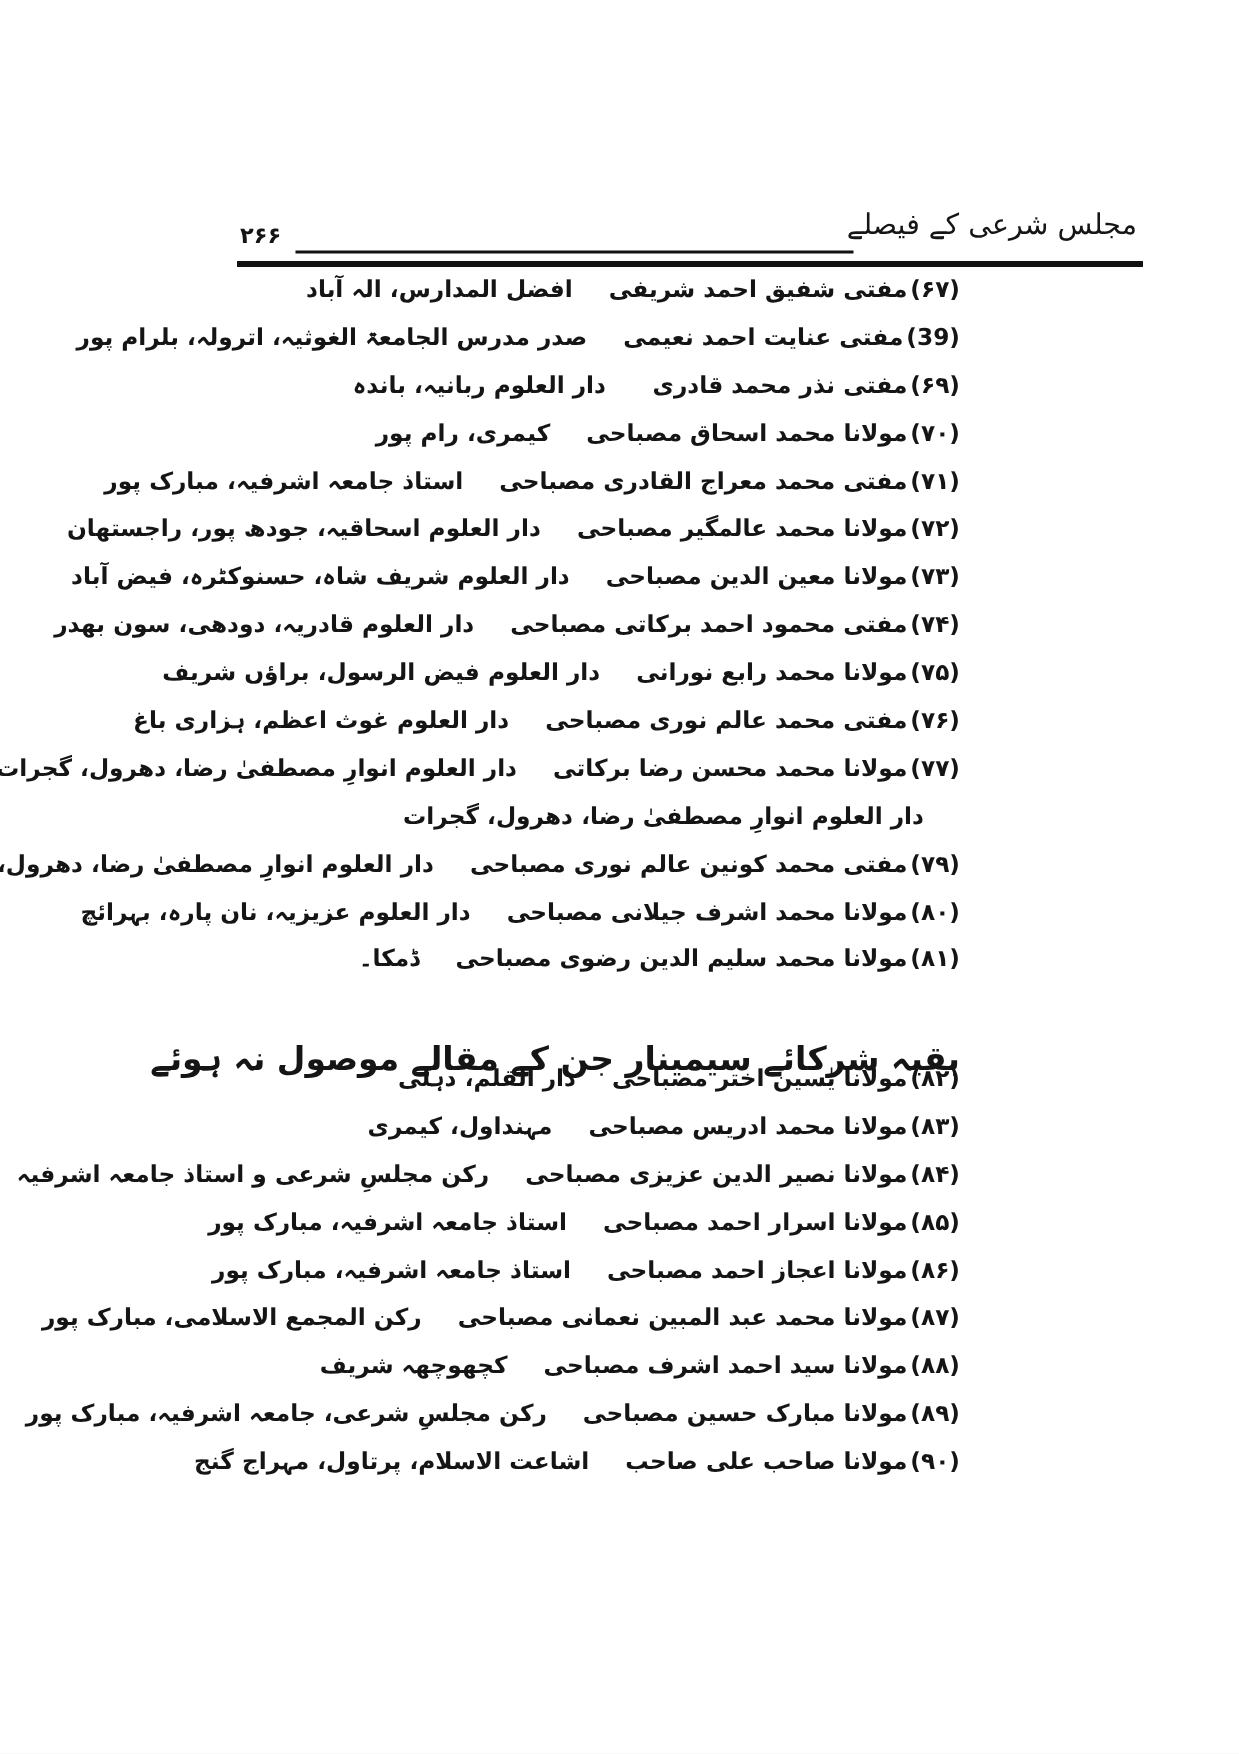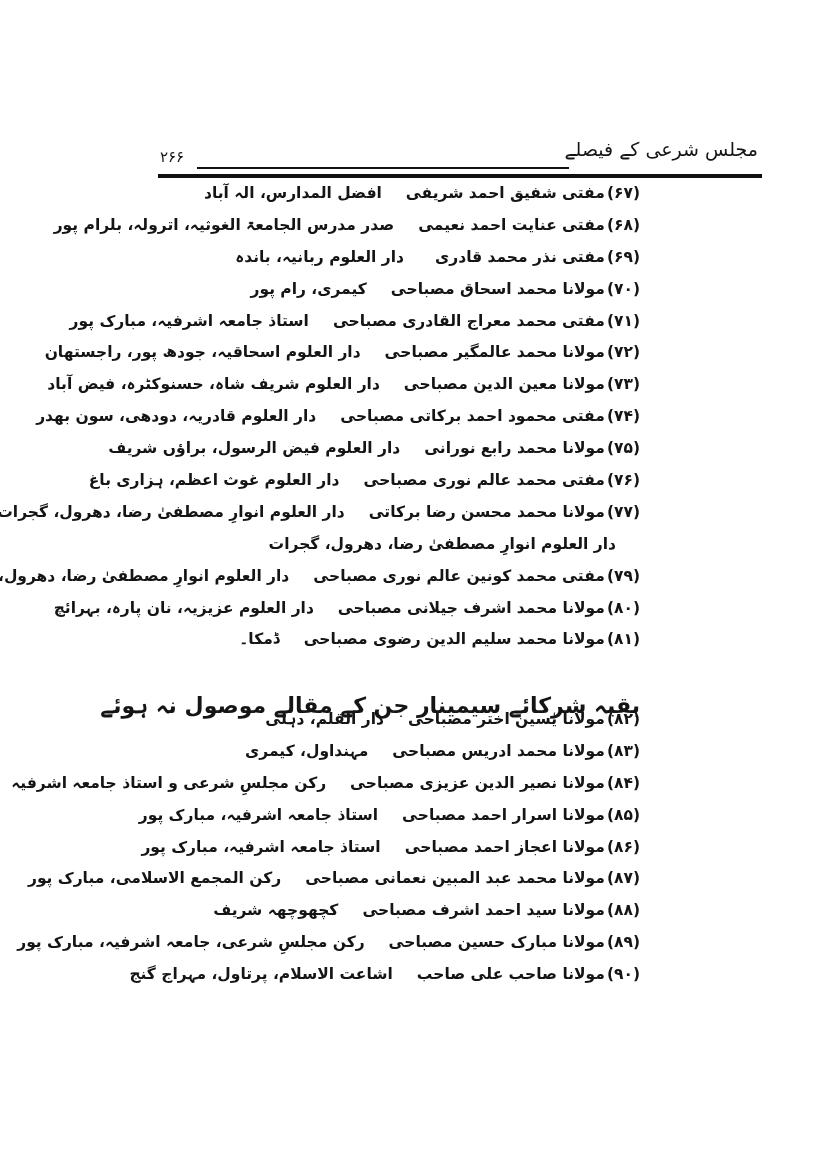--- a/index.html
+++ b/index.html
@@ -24,21 +24,21 @@
     right:68px;
     font-size:19px;
     font-weight:normal;
     white-space:nowrap;
   }
   .hdr-pagenum{
     position:absolute;
     top:148px;
     left:160px;
     font-size:15px;
-    font-weight:normal;
+    font-weight:bold;
     letter-spacing:1px;
   }
   .rule-thin{
     position:absolute;
     top:167px;
     left:197px;
     width:372px;
     height:2px;
     background:#111;
   }
@@ -106,21 +106,21 @@
   <div class="entries first">
   <div class="entry-row">
     <span class="entry-ref">
       <span class="entry-num">(۶۷)</span><span class="entry-name">مفتی شفیق احمد شریفی</span>
     </span>
     <span class="entry-loc">افضل المدارس، الہ آباد</span>
   </div>
 
   <div class="entry-row">
     <span class="entry-ref">
-      <span class="entry-num">(۶۸)</span><span class="entry-name">مفتی عنایت احمد نعیمی</span>
+      <span class="entry-num">(39)</span><span class="entry-name">مفتی عنایت احمد نعیمی</span>
     </span>
     <span class="entry-loc">صدر مدرس الجامعۃ الغوثیہ، اترولہ، بلرام پور</span>
   </div>
 
   <div class="entry-row">
     <span class="entry-ref">
       <span class="entry-num">(۶۹)</span><span class="entry-name">مفتی نذر محمد قادری</span>
     </span>
     <span class="entry-loc">دار العلوم ربانیہ، باندہ</span>
   </div>

